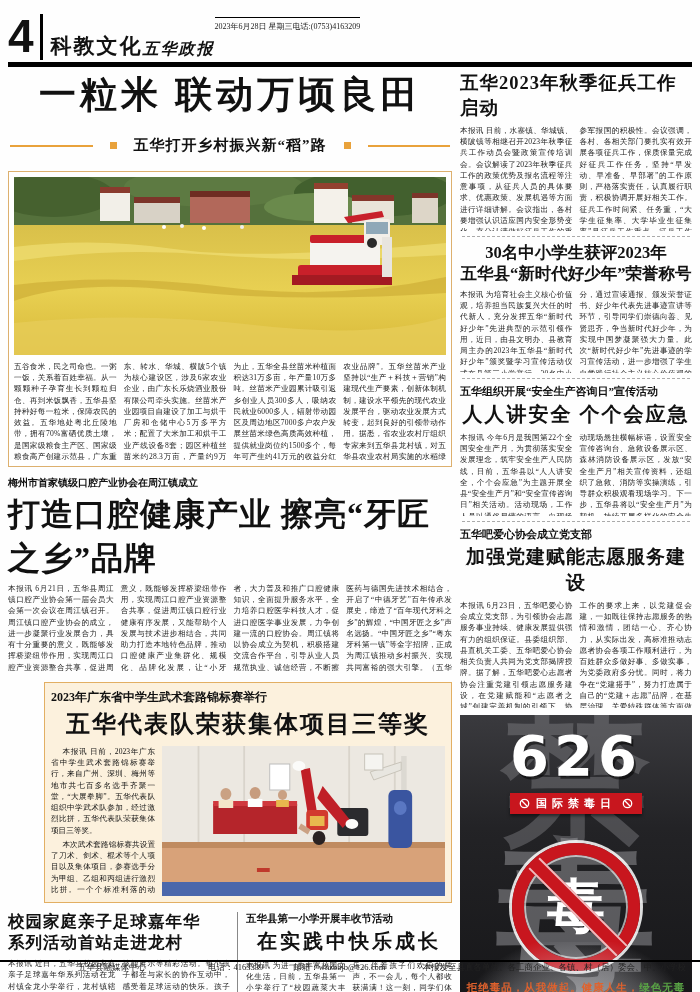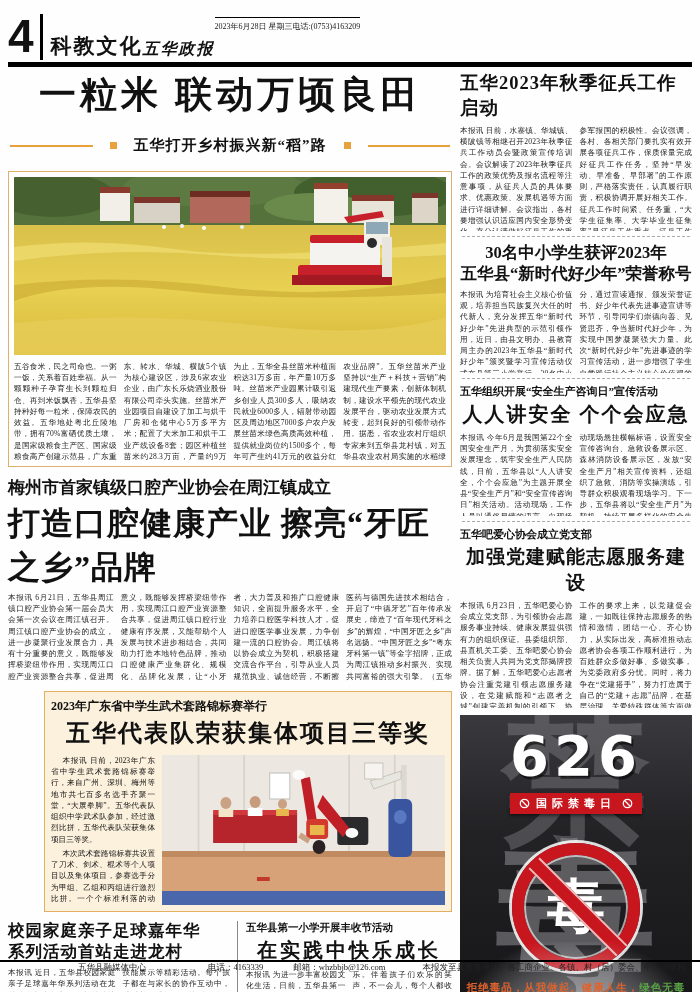--- a/index.html
+++ b/index.html
@@ -25,21 +25,21 @@
   .leftcol{position:absolute;top:68px;left:8px;width:444px;}
   .main-h1{font-size:37px;font-weight:900;text-align:center;letter-spacing:4px;margin:2px 0 6px;}
   .sub-row{display:flex;align-items:center;gap:17px;margin:16px 2px;text-align:center;}
   .sub-line{flex:1;height:2px;background:#e9a23b;}
   .sub-sq{width:7px;height:7px;background:#e9a23b;}
   .sub-text{font-size:15px;font-weight:900;letter-spacing:1px;}
   .main-frame{border:1px solid #ddb06e;margin-top:6px;padding:5px;background:#fff;}
   .main-photo{display:block;width:100%;height:178px;}
   .main-cols{margin-top:6px;height:100px;}
   .block{margin-top:9px;}
-  .dental-kicker{font-size:17px;}
+  .dental-kicker{font-size:10px;}
   .dental-h2{font-size:32px;font-weight:900;text-align:left;letter-spacing:1px;margin:3px 0 2px;}
   .dental-cols{height:90px;}
   .wushu{background:#fcf1dd;border:1px solid #e2af63;padding:6px;margin-left:36px;}
   .wushu-kicker{font-size:12px;}
   .wushu-h2{font-size:24px;font-weight:900;text-align:center;letter-spacing:2px;margin:2px 0 6px;}
   .wushu-row{display:flex;gap:7px;height:150px;overflow:hidden;}
   .wushu-text{width:104px;font-size:7.6px;line-height:1.48;text-align:justify;overflow:hidden;}
   .wushu-text p{margin:0 0 3px;text-indent:1.5em;}
   .wushu-photo{flex:1;}
   .bottomrow{display:flex;margin-top:9px;height:138px;}

